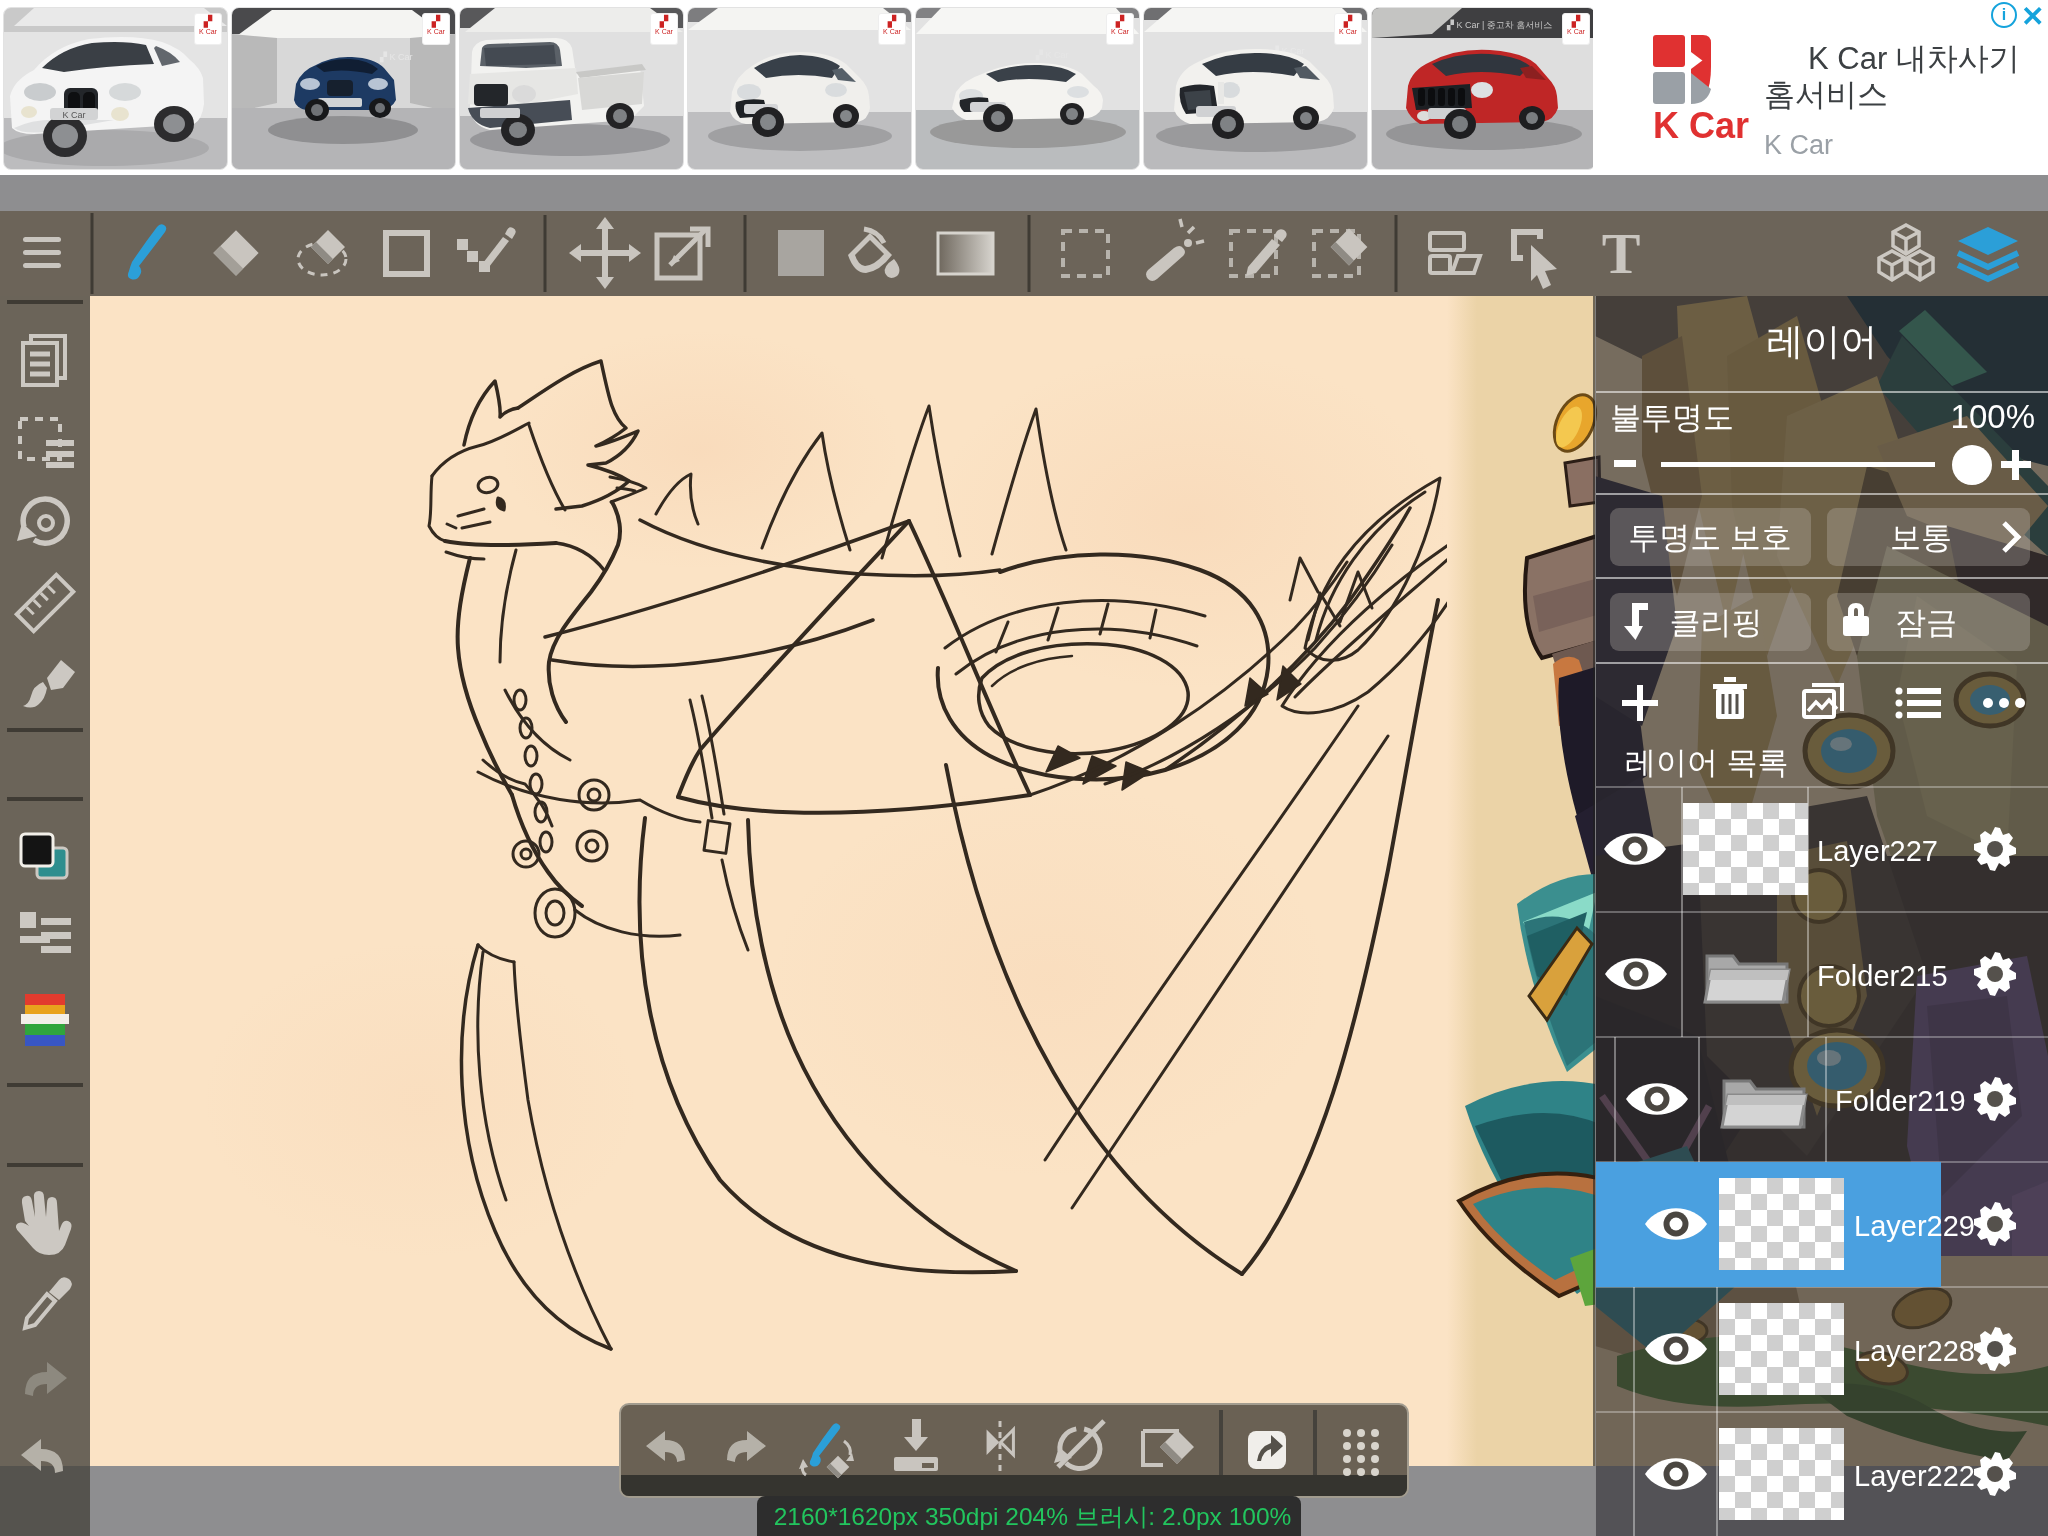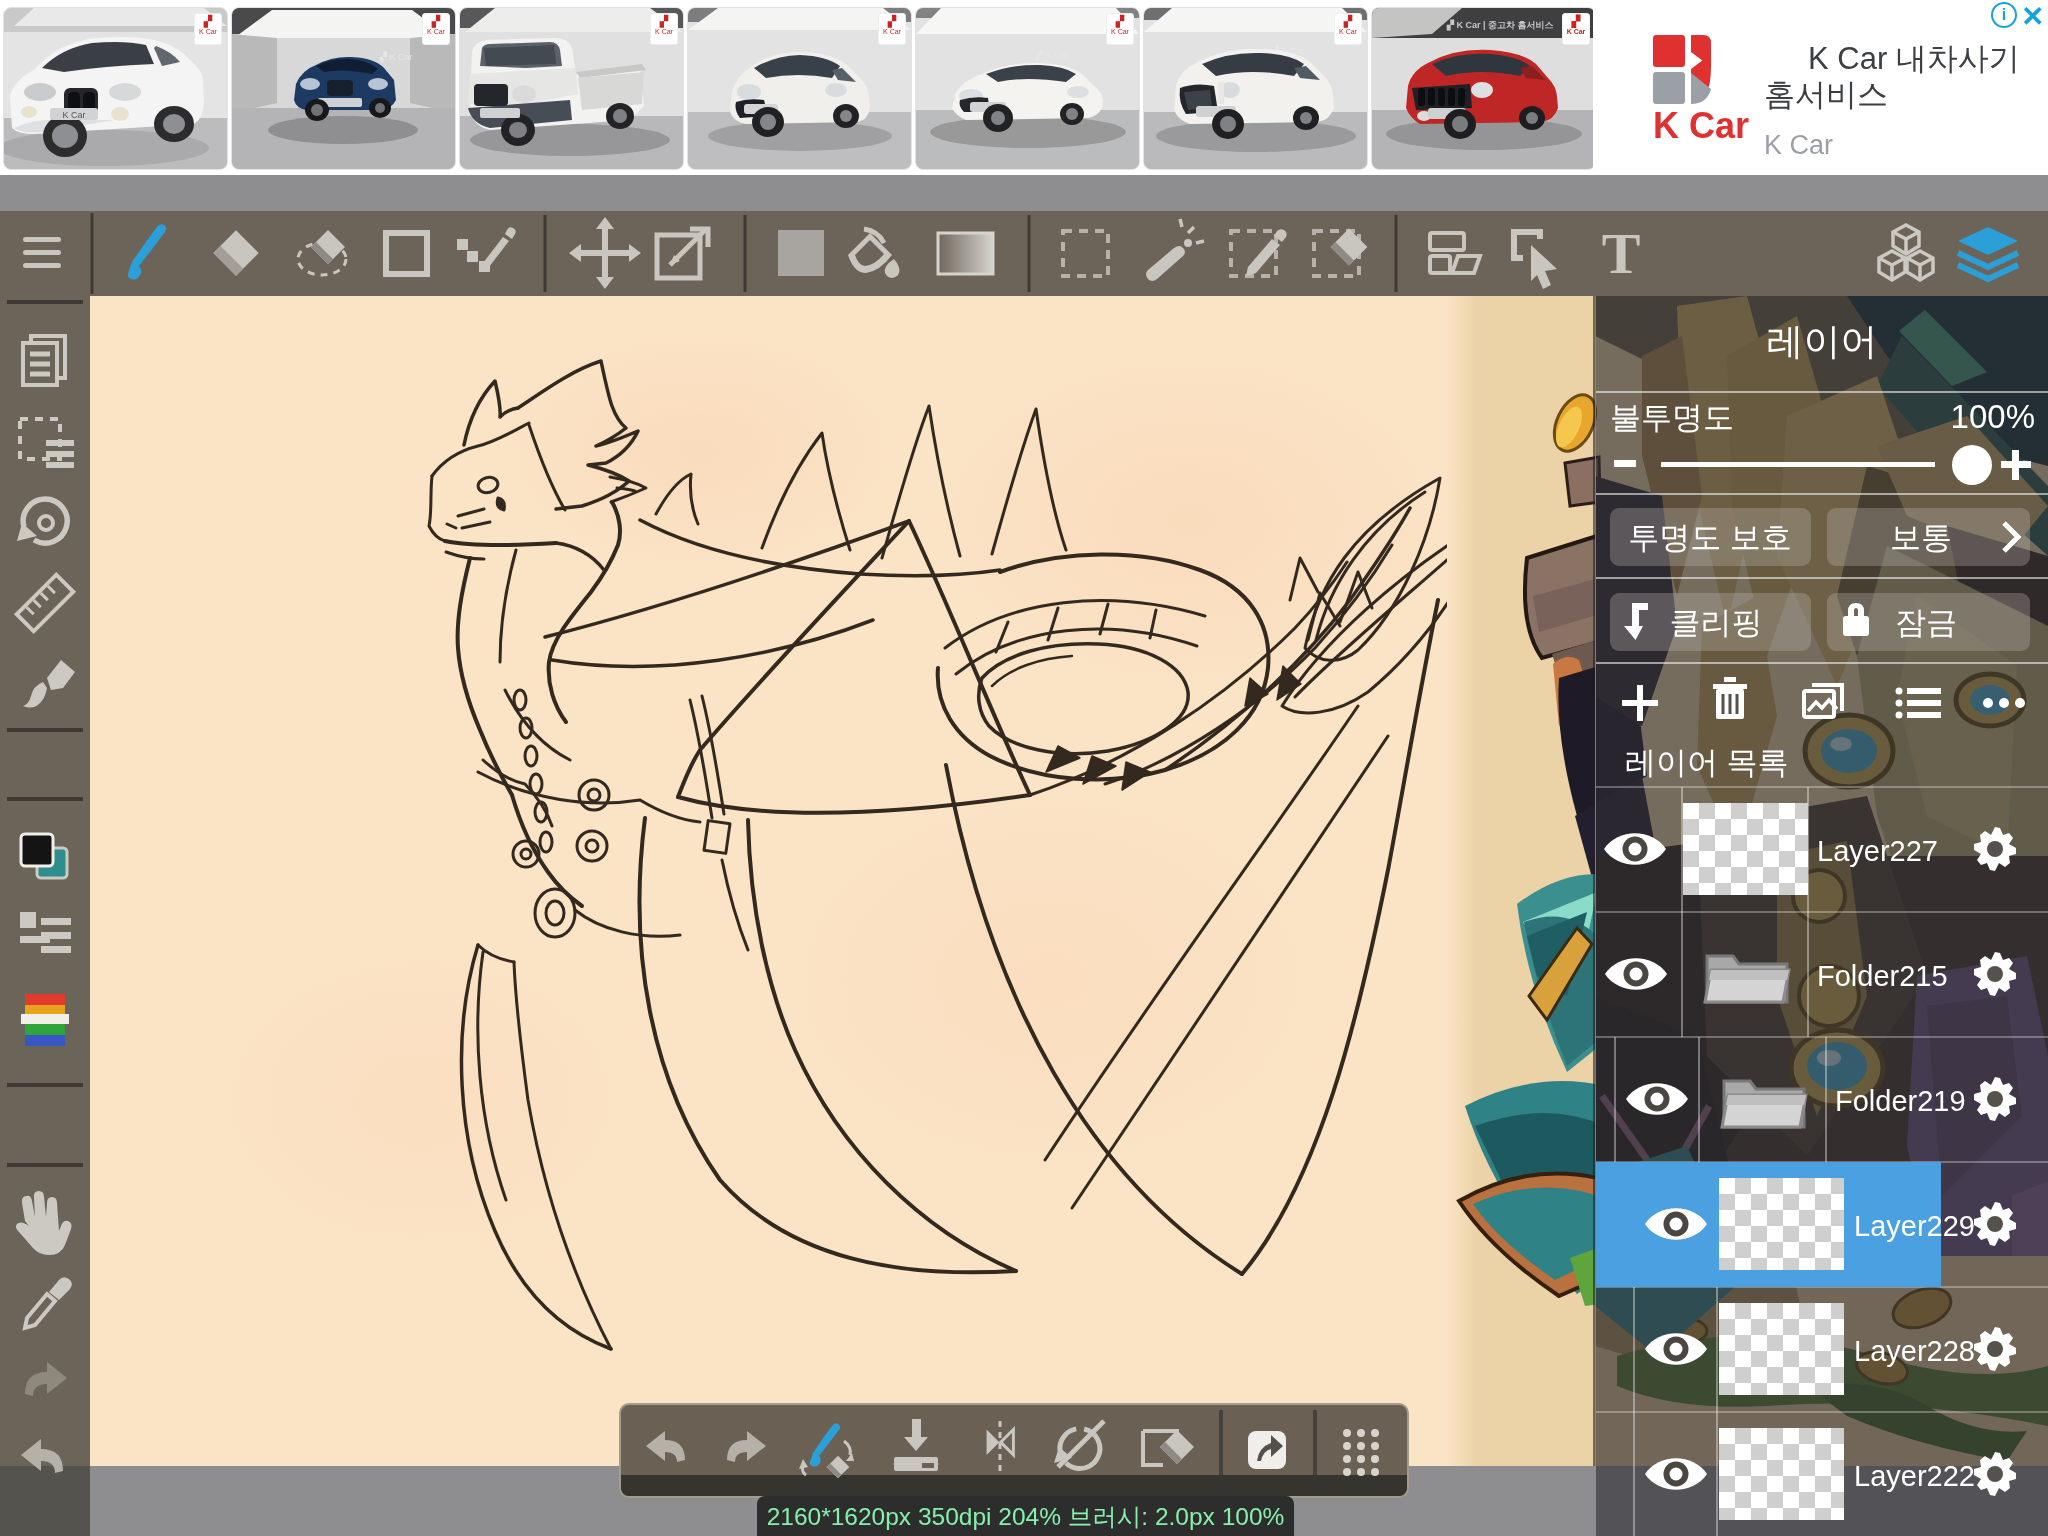--- a/index.html
+++ b/index.html
@@ -22,21 +22,21 @@
   #canvas{left:90px;top:296px;width:1357px;height:1170px;background:#fbe3c5;}
   
   #artwork{left:1447px;top:296px;width:601px;height:1170px;background:#ebd3a7;overflow:hidden;}
   
   #paste{left:90px;top:1466px;width:1958px;height:70px;background:#8e8e90;}
   
   #panel{left:1595px;top:296px;width:453px;height:1240px;background:rgba(46,45,50,0.62);border-left:1px solid rgba(180,180,180,0.6);color:#fff;}
   
   #fbar{left:619px;top:1403px;width:786px;height:91px;border:2px solid #a29c8f;border-radius:10px;background:#6a6154;overflow:hidden;}
   #fbarbot{position:absolute;left:0;top:70px;width:786px;height:21px;background:#35342f;}
-  #status{left:757px;top:1496px;width:537px;height:40px;background:#2d2d2d;border-radius:8px 8px 0 0;color:#86efac;font-size:24.5px;text-align:center;line-height:42px;letter-spacing:0px;}
+  #status{left:757px;top:1496px;width:537px;height:40px;background:#2d2d2d;border-radius:8px 8px 0 0;color:#22c55e;font-size:24.5px;text-align:center;line-height:42px;letter-spacing:0px;padding-left:7px;}
   .checker{position:absolute;width:125px;height:92px;background-color:#fff;
     background-image:linear-gradient(45deg,#cfcfcf 25%,transparent 25%,transparent 75%,#cfcfcf 75%),linear-gradient(45deg,#cfcfcf 25%,transparent 25%,transparent 75%,#cfcfcf 75%);
     background-size:32px 32px;background-position:0 0,16px 16px;}
 </style>
 </head>
 <body>
 <div id="page">
   <div class="abs" id="banner">
 
     <div class="thumb" style="left:3px;">
@@ -196,21 +196,21 @@
         <ellipse cx="84" cy="116" rx="8" ry="8" fill="#7f8285"></ellipse>
         <ellipse cx="162" cy="110" rx="13" ry="12" fill="#202022"></ellipse>
         <ellipse cx="162" cy="110" rx="6" ry="6" fill="#7f8285"></ellipse>
       </svg>
       <div style="position:absolute;right:5px;top:5px;width:26px;height:30px;background:#fff;border:1px solid #eee;border-radius:3px;text-align:center;">
           <div style="font-size:11px;color:#c22;line-height:14px;">▞</div>
           <div style="font-size:7px;color:#c22;">K Car</div>
         </div>
     </div>
 
-    <div class="thumb" style="left:1371px;font-weight:bold;">
+    <div class="thumb" style="left:1371px;">
       <svg width="223" height="161" viewBox="0 0 223 161">
         <rect width="223" height="161" fill="#dedede"></rect>
         <rect width="223" height="30" fill="#3f3f41"></rect>
         <polygon points="0,0 90,0 60,26 0,30" fill="#c4c4c2"></polygon>
         <text x="75" y="20" font-size="9" fill="#c8c8c8" font-family="Liberation Sans">▞ K Car | 중고차 홈서비스</text>
         <rect y="102" width="223" height="59" fill="#b4b4b6"></rect>
         <ellipse cx="112" cy="126" rx="98" ry="16" fill="#959597"></ellipse>
         <path d="M34,100 L36,78 Q40,62 58,54 Q84,40 118,42 Q150,44 164,56 L176,70 Q184,78 185,88 L186,100 Q182,112 170,114 L48,116 Q38,110 34,100 Z" fill="#bf2626"></path>
         <path d="M60,56 Q86,44 118,46 Q146,48 158,58 L148,68 Q108,60 74,68 Z" fill="#30363e"></path>
         <path d="M160,58 L174,72 L154,70 L148,60 Z" fill="#8c2020"></path>

